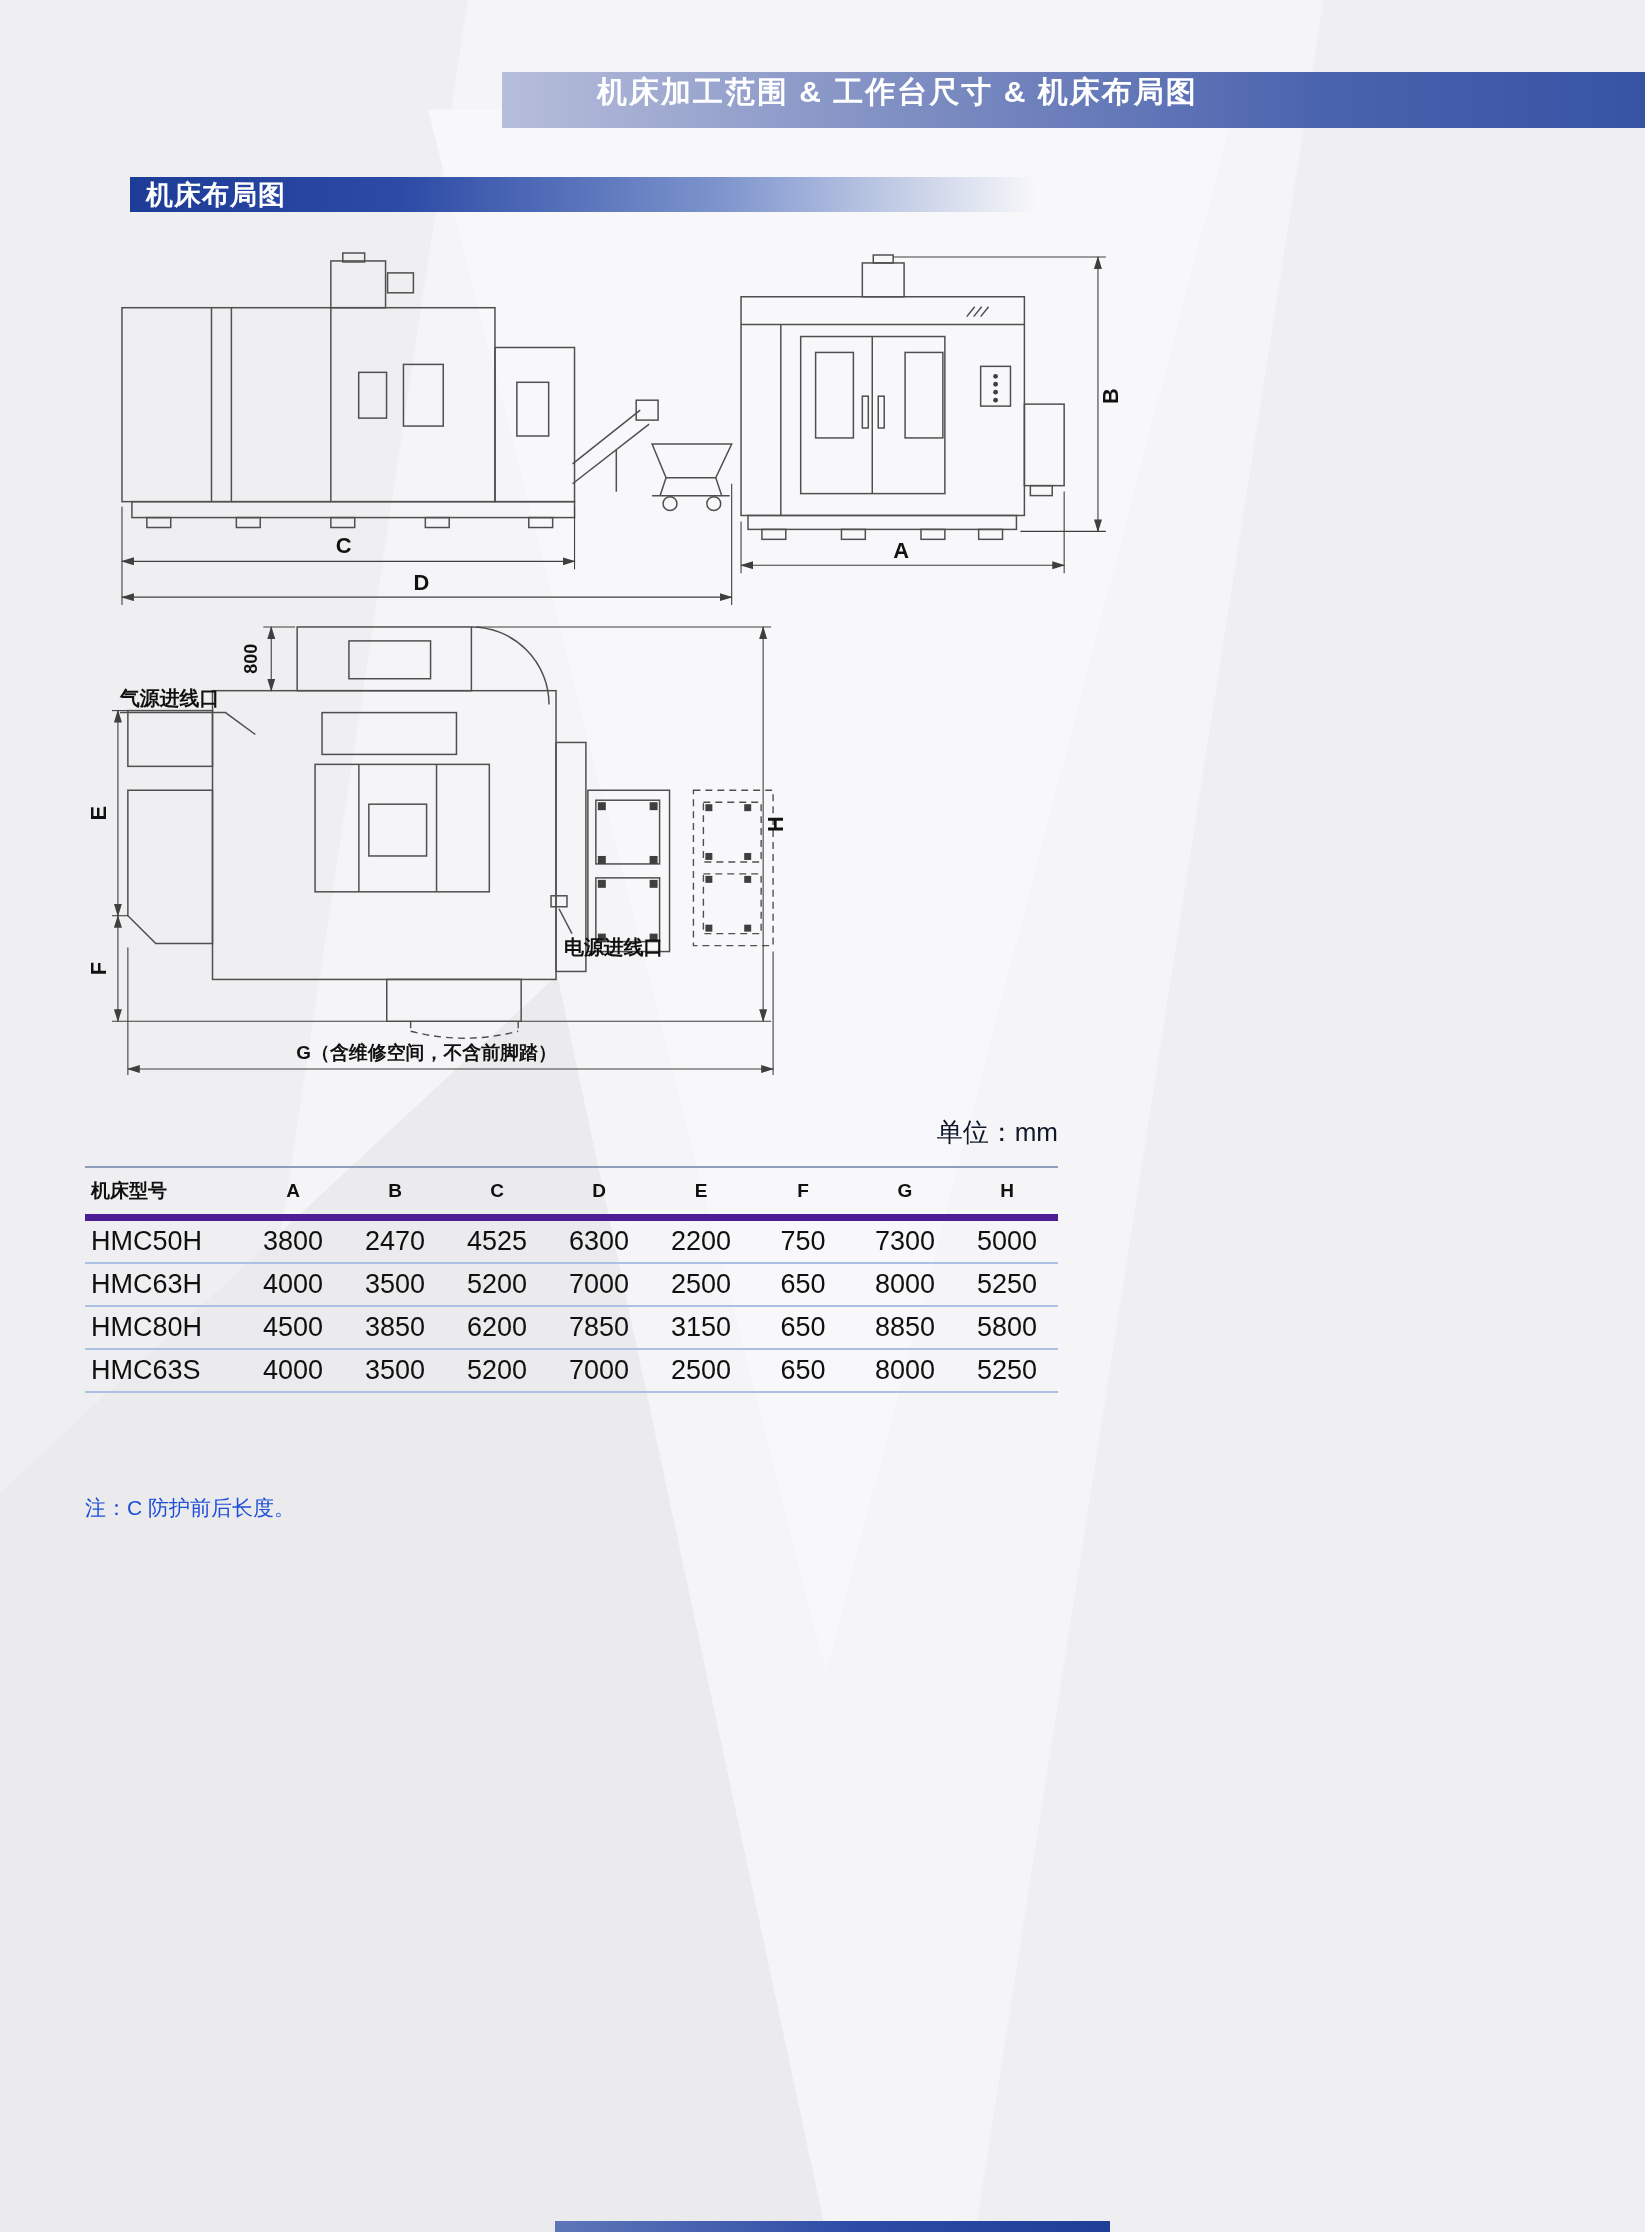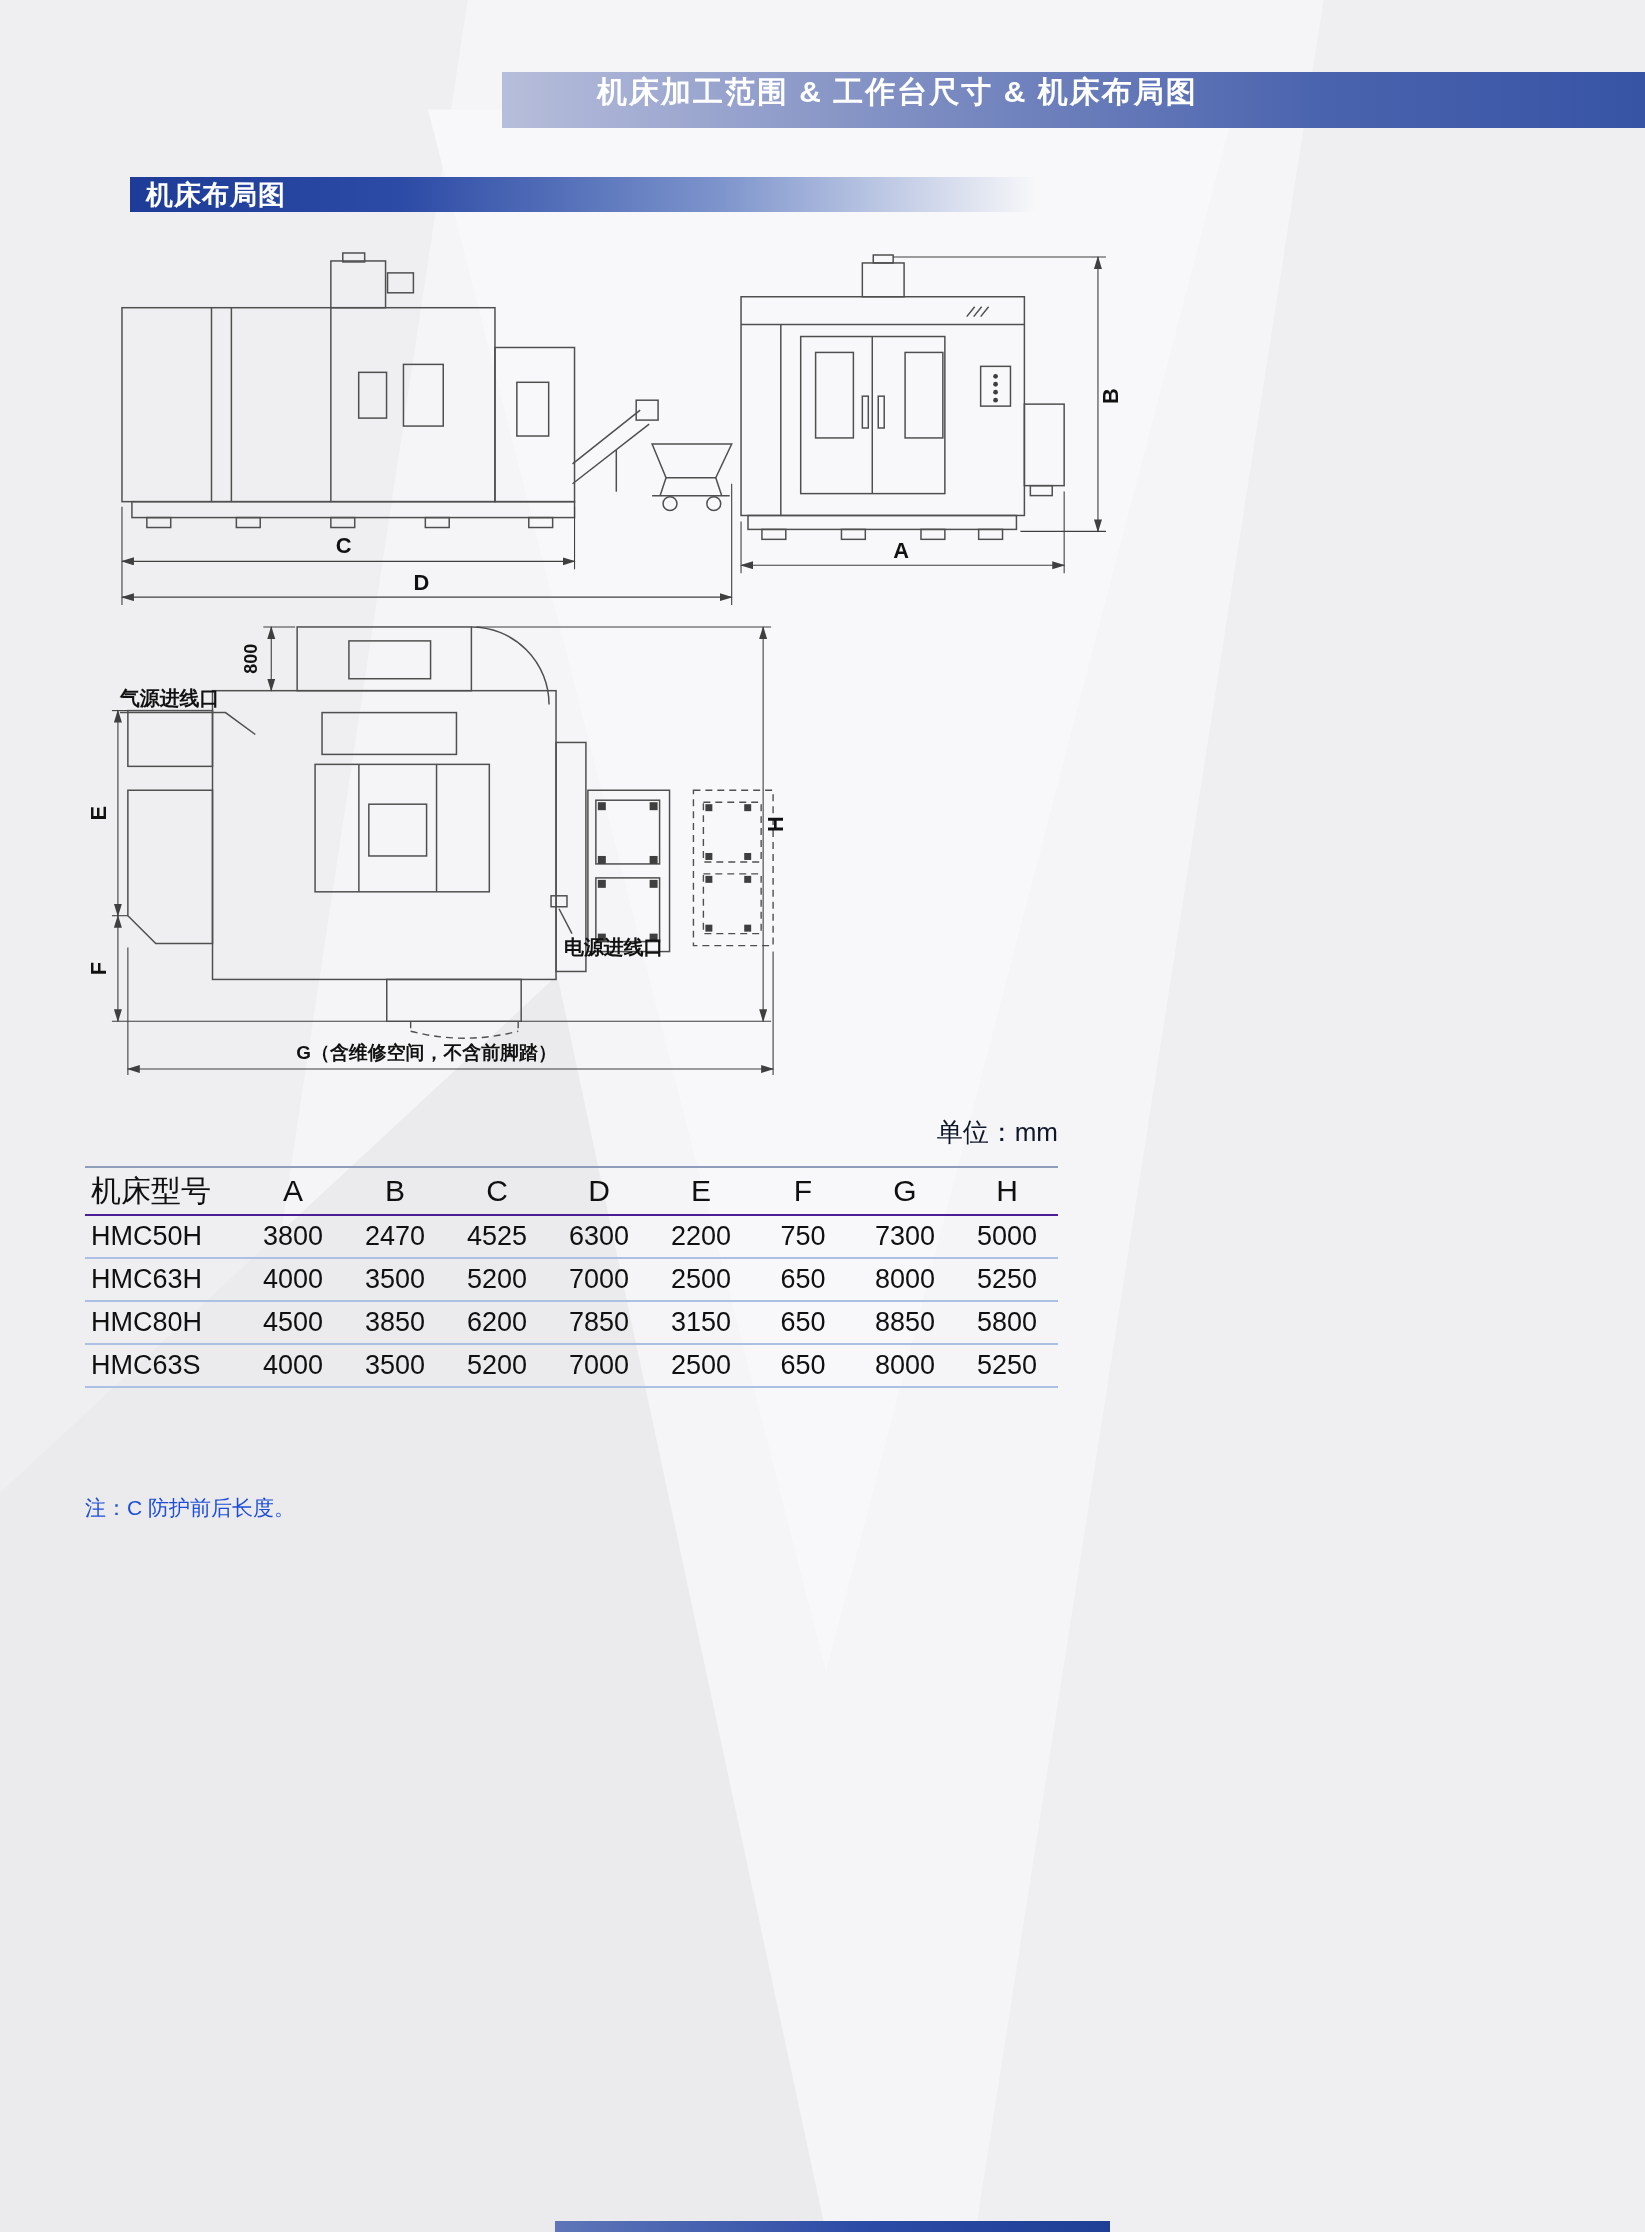--- a/index.html
+++ b/index.html
@@ -35,21 +35,21 @@
   svg text{font-family:"Liberation Sans","DejaVu Sans",sans-serif;fill:#111;}
   .dimtxt{font-size:22px;font-weight:bold;}
   .dimtxt2{font-size:18px;font-weight:bold;}
   .cjk{font-size:20px;font-weight:bold;}
   .cjk2{font-size:19px;font-weight:bold;}
   
   .unit-label{position:absolute;left:85px;top:1115px;width:973px;text-align:right;font-size:26px;color:#0f172a;}
   
   .dim-table{position:absolute;left:85px;top:1166px;width:973px;border-collapse:collapse;table-layout:fixed;}
   .dim-table th,.dim-table td{padding:0;font-size:27px;color:#101010;text-align:center;white-space:nowrap;}
-  .dim-table th{height:46px;font-size:30px;font-weight:normal;border-top:2px solid #8f9dbd;border-bottom:2px solid #4c1d95;}
+  .dim-table th{height:46px;font-size:19px;font-weight:bold;border-top:2px solid #8f9dbd;border-bottom:7px solid #4c1d95;}
   .dim-table td{height:41px;border-bottom:2px solid #abc0e2;}
   .dim-table th.first,.dim-table td.first{text-align:left;padding-left:6px;width:151px;}
   
   .note{position:absolute;left:85px;top:1494px;font-size:21px;color:#1d4ed8;}
   
   .bottom-bar{
     position:absolute;left:555px;top:2221px;width:555px;height:12px;
     background:linear-gradient(90deg,#5e76b8 0%,#2c4ba6 55%,#1f3e95 100%);
   }
 </style>

